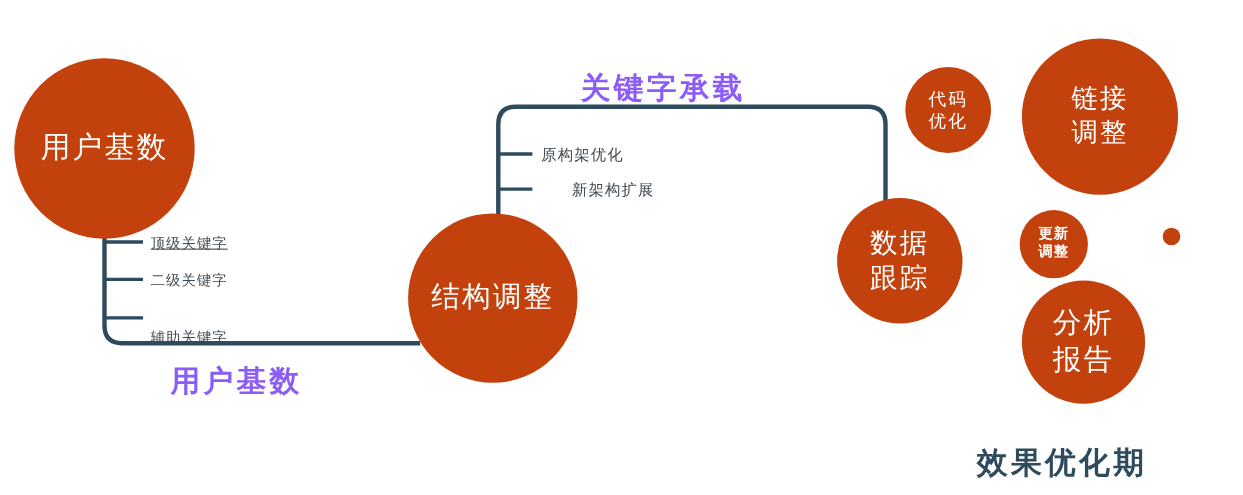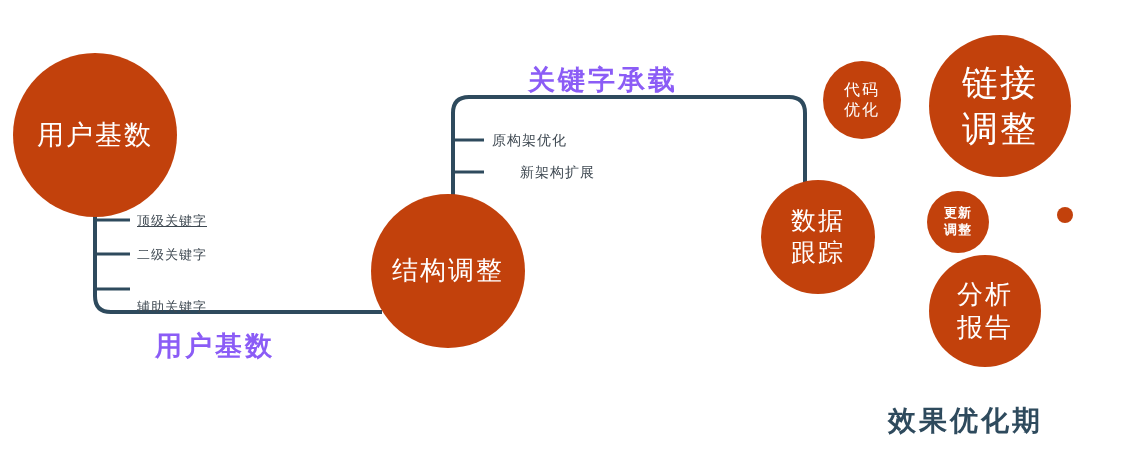--- a/index.html
+++ b/index.html
@@ -39,21 +39,21 @@
     justify-content: center;
     text-align: center;
     line-height: 1.28;
     letter-spacing: 2px;
   }
   .node span { display: block; }
   .node-traffic   { left: 13px;  top: 53px;  width: 164px; height: 164px; font-size: 27px; }
   .node-structure { left: 371px; top: 194px; width: 154px; height: 154px; font-size: 26px; }
   .node-tracking  { left: 761px; top: 180px; width: 114px; height: 114px; font-size: 25px; }
   .node-code      { left: 823px; top: 61px;  width: 78px;  height: 78px;  font-size: 16px; }
-  .node-link      { left: 929px; top: 35px;  width: 142px; height: 142px; font-size: 36px; font-family: Liberation Serif, serif; }
+  .node-link      { left: 929px; top: 35px;  width: 142px; height: 142px; font-size: 24px; font-family: Liberation Serif, serif; }
   .node-update    { left: 927px; top: 191px; width: 62px;  height: 62px;  font-size: 13px; font-weight: bold; letter-spacing: 1px; }
   .node-report    { left: 929px; top: 255px; width: 112px; height: 112px; font-size: 26px; }
   .node-dot       { left: 1057px; top: 207px; width: 16px; height: 16px; }
   .edge-label {
     position: absolute;
     color: #8b5cf6;
     font-weight: bold;
     font-size: 27px;
     letter-spacing: 3px;
     white-space: nowrap;

